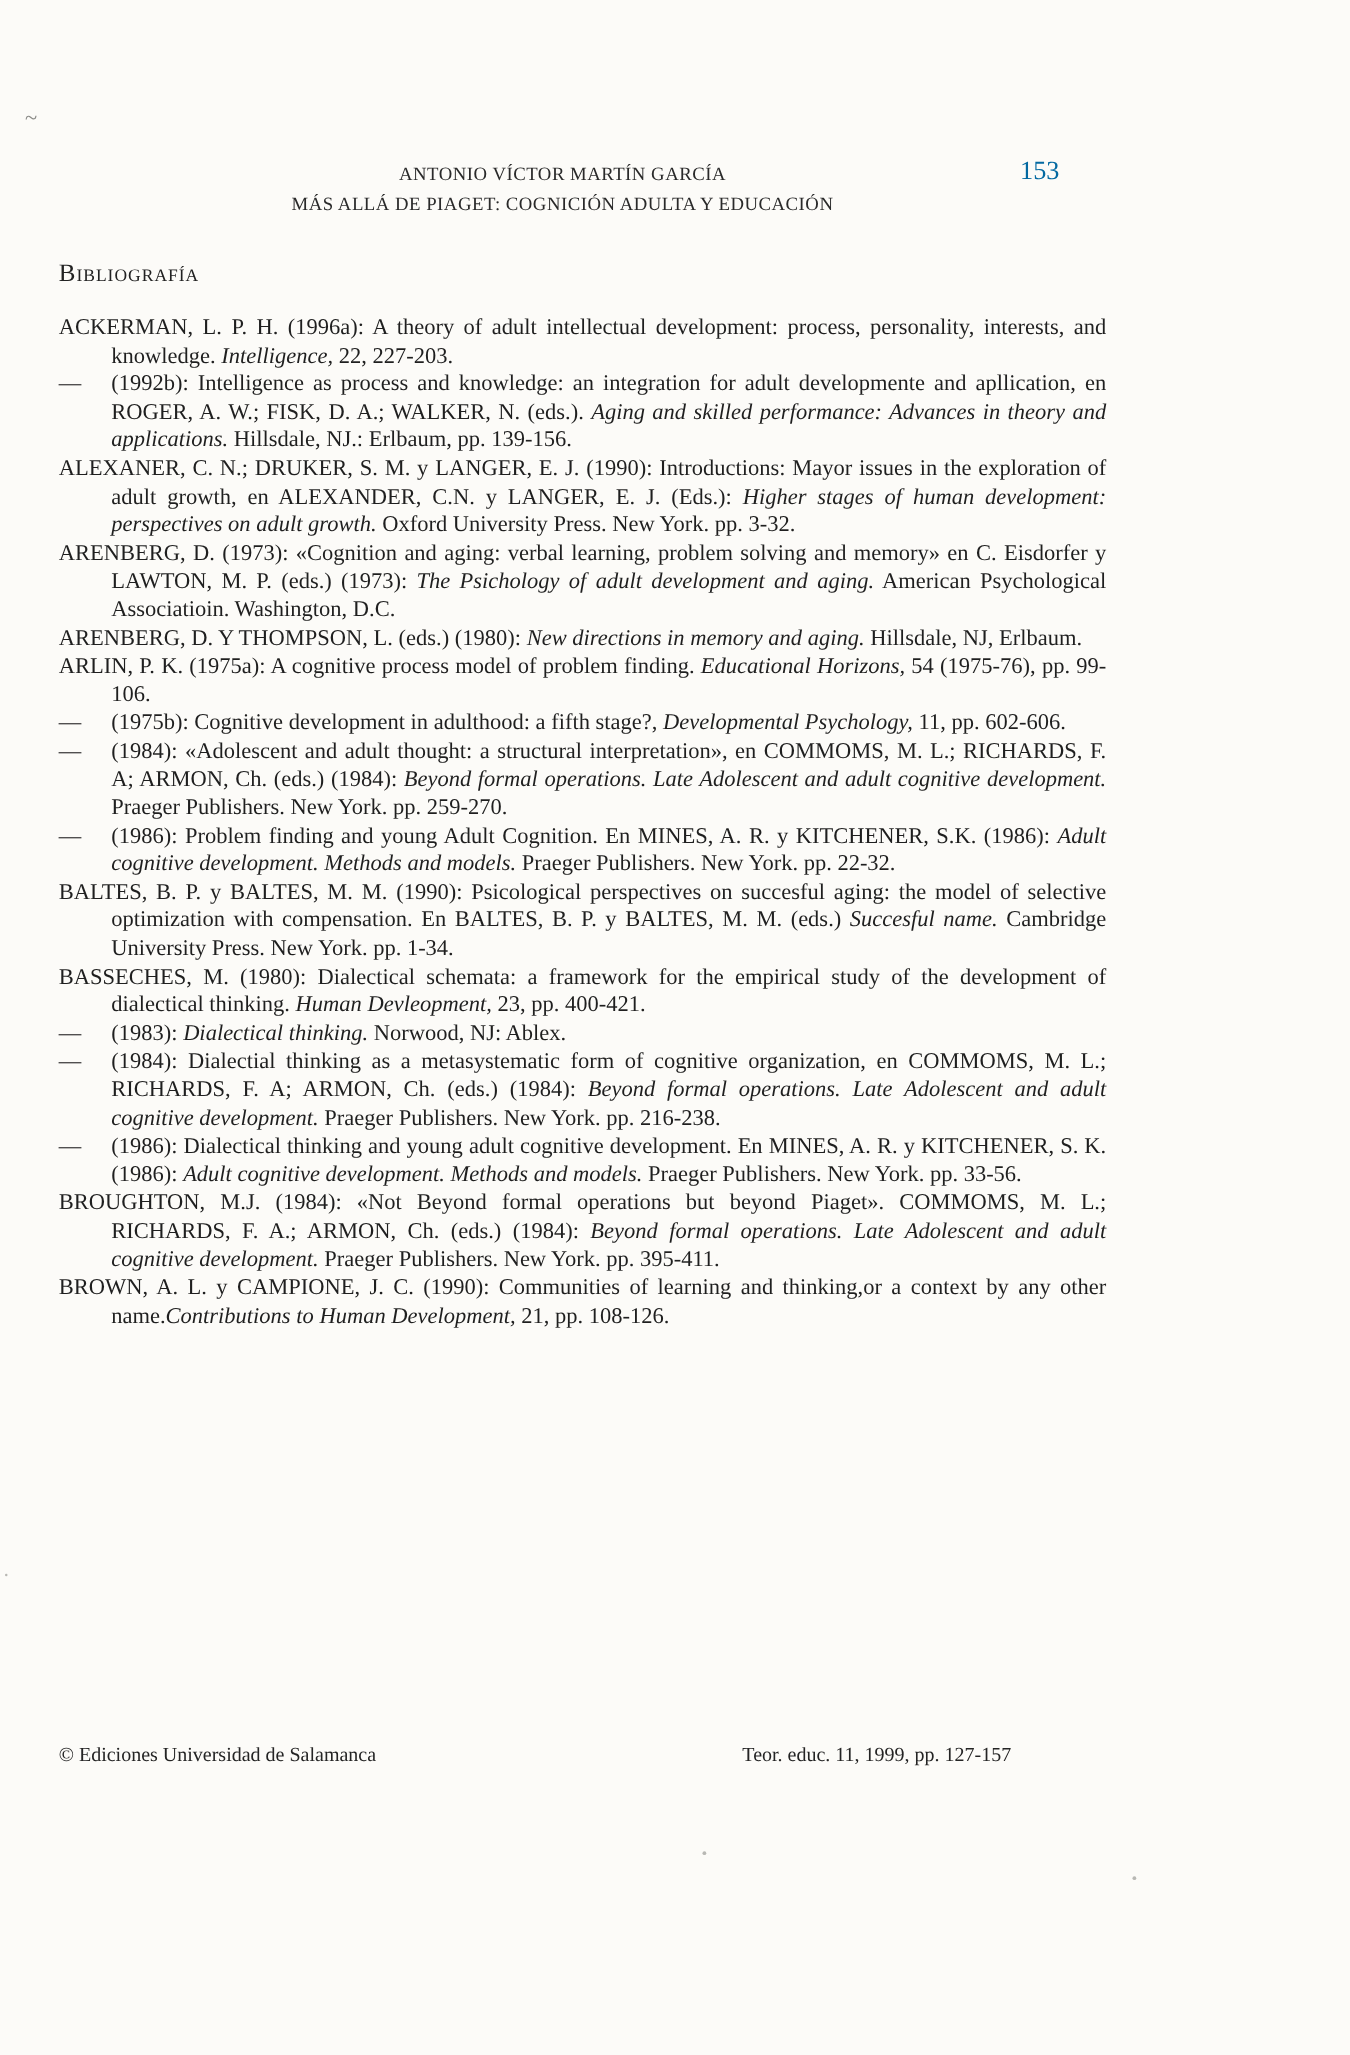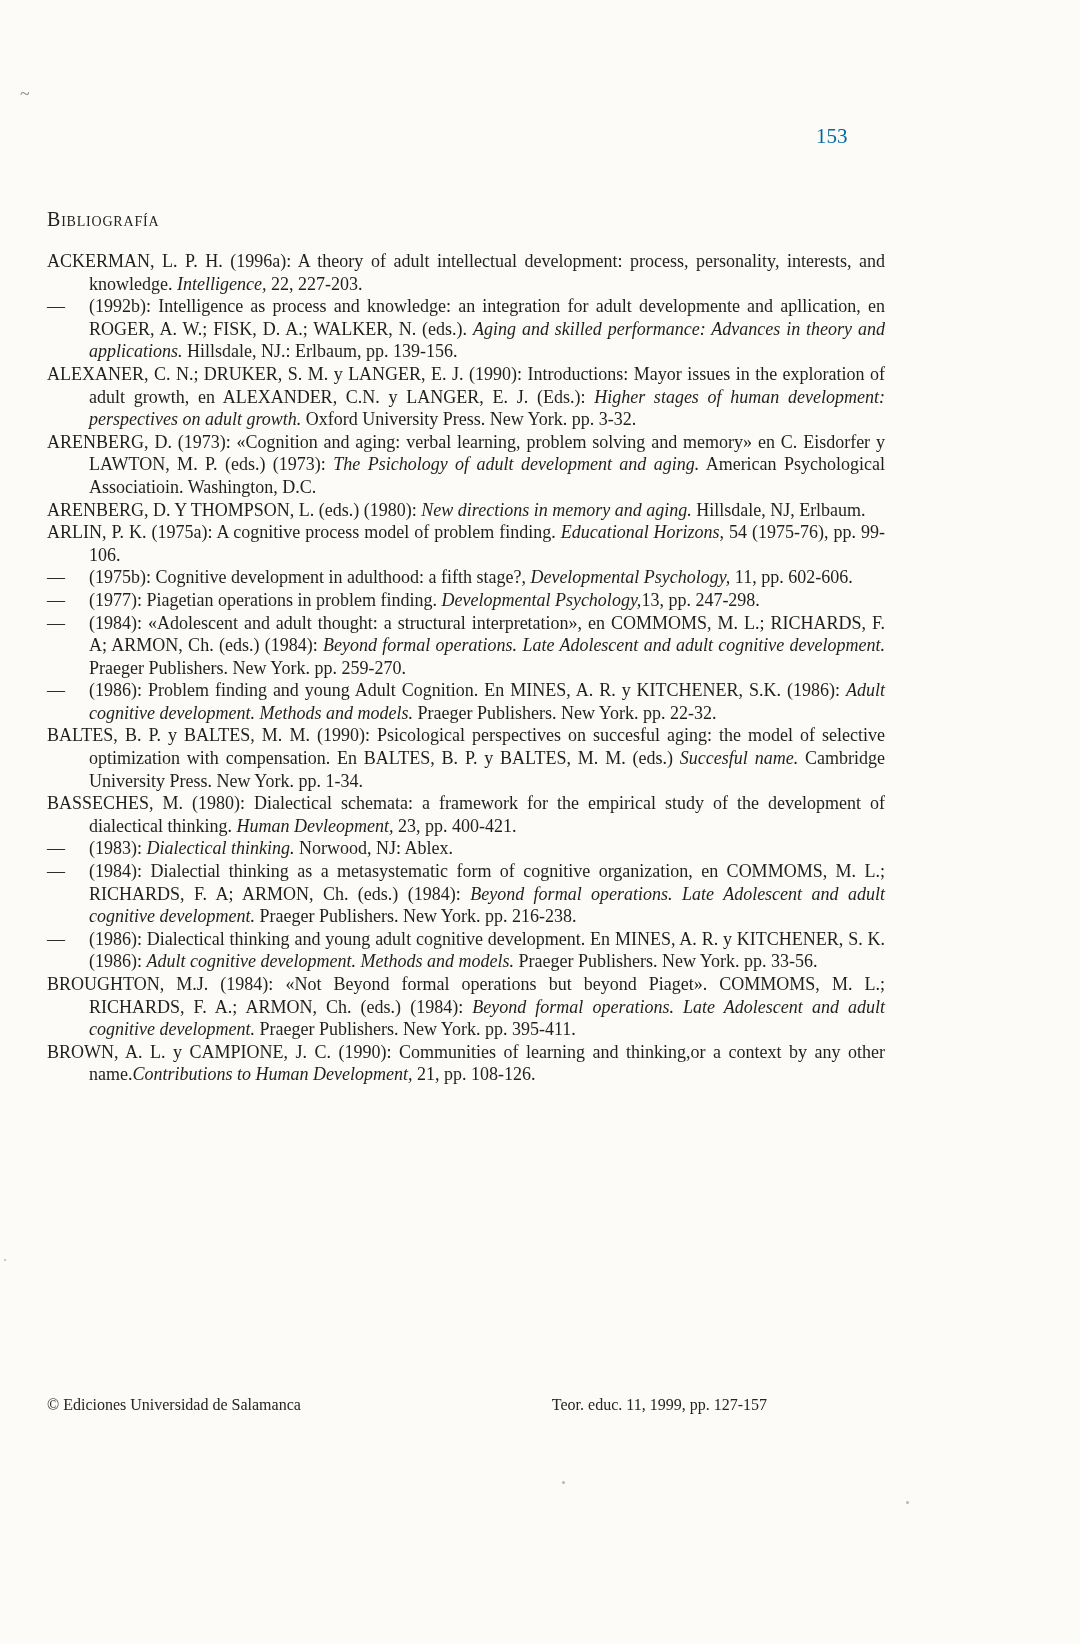--- a/index.html
+++ b/index.html
@@ -72,21 +72,21 @@
     top: 1396px;
     left: 47px;
     width: 838px;
     display: flex;
     justify-content: space-between;
     font-size: 16px;
     color: #242424;
     gap: 12px;
   }
   .footer .right {
-    margin-right: 118px;
+    margin-right: 76px;
   }
   .mark-tilde {
     position: absolute;
     top: 84px;
     left: 20px;
     font-size: 18px;
     color: #8b8b88;
   }
   .speck {
     position: absolute;
@@ -98,34 +98,37 @@
   .speck.s2 { top: 1501px; left: 906px; width: 3px; height: 3px; }
   .speck.s3 { top: 1259px; left: 4px;   width: 2px; height: 2px; }
 </style>
 </head>
 <body>
 
 <div class="page">
 
   <div class="mark-tilde">~</div>
 
+  <div class="running-head">
+    <div>ANTONIO VÍCTOR MARTÍN GARCÍA</div>
+    <div>MÁS ALLÁ DE PIAGET: COGNICIÓN ADULTA Y EDUCACIÓN</div>
+  </div>
 
   <div class="page-number">153</div>
 
   <div class="section-title">Bibliografía</div>
 
   <div class="bib">
       <p class="entry"><span>ACKERMAN, L. P. H. (1996a): A theory of adult intellectual development: process, personality, interests, and knowledge. </span><span class="it">Intelligence,</span><span> 22, 227-203.</span></p>
       <p class="entry"><span class="lead">—</span><span>(1992b): Intelligence as process and knowledge: an integration for adult developmente and apllication, en ROGER, A. W.; FISK, D. A.; WALKER, N. (eds.). </span><span class="it">Aging and skilled performance: Advances in theory and applications.</span><span> Hillsdale, NJ.: Erlbaum, pp. 139-156.</span></p>
       <p class="entry"><span>ALEXANER, C. N.; DRUKER, S. M. y LANGER, E. J. (1990): Introductions: Mayor issues in the exploration of adult growth, en ALEXANDER, C.N. y LANGER, E. J. (Eds.): </span><span class="it">Higher stages of human development: perspectives on adult growth.</span><span> Oxford University Press. New York. pp. 3-32.</span></p>
       <p class="entry"><span>ARENBERG, D. (1973): «Cognition and aging: verbal learning, problem solving and memory» en C. Eisdorfer y LAWTON, M. P. (eds.) (1973): </span><span class="it">The Psichology of adult development and aging.</span><span> American Psychological Associatioin. Washington, D.C.</span></p>
       <p class="entry"><span>ARENBERG, D. Y THOMPSON, L. (eds.) (1980): </span><span class="it">New directions in memory and aging.</span><span> Hillsdale, NJ, Erlbaum.</span></p>
       <p class="entry"><span>ARLIN, P. K. (1975a): A cognitive process model of problem finding. </span><span class="it">Educational Horizons,</span><span> 54 (1975-76), pp. 99-106.</span></p>
       <p class="entry"><span class="lead">—</span><span>(1975b): Cognitive development in adulthood: a fifth stage?, </span><span class="it">Developmental Psychology,</span><span> 11, pp. 602-606.</span></p>
-      <p class="entry"><span class="lead">—</span><span>(1977): Piagetian operations in problem finding. </span><span class="it">Developmental Psychology,</span><span>13, pp. 247-298.</span></p>
       <p class="entry"><span class="lead">—</span><span>(1984): «Adolescent and adult thought: a structural interpretation», en COMMOMS, M. L.; RICHARDS, F. A; ARMON, Ch. (eds.) (1984): </span><span class="it">Beyond formal operations. Late Adolescent and adult cognitive development.</span><span> Praeger Publishers. New York. pp. 259-270.</span></p>
       <p class="entry"><span class="lead">—</span><span>(1986): Problem finding and young Adult Cognition. En MINES, A. R. y KITCHENER, S.K. (1986): </span><span class="it">Adult cognitive development. Methods and models.</span><span> Praeger Publishers. New York. pp. 22-32.</span></p>
       <p class="entry"><span>BALTES, B. P. y BALTES, M. M. (1990): Psicological perspectives on succesful aging: the model of selective optimization with compensation. En BALTES, B. P. y BALTES, M. M. (eds.) </span><span class="it">Succesful name.</span><span> Cambridge University Press. New York. pp. 1-34.</span></p>
       <p class="entry"><span>BASSECHES, M. (1980): Dialectical schemata: a framework for the empirical study of the development of dialectical thinking. </span><span class="it">Human Devleopment,</span><span> 23, pp. 400-421.</span></p>
       <p class="entry"><span class="lead">—</span><span>(1983): </span><span class="it">Dialectical thinking.</span><span> Norwood, NJ: Ablex.</span></p>
       <p class="entry"><span class="lead">—</span><span>(1984): Dialectial thinking as a metasystematic form of cognitive organization, en COMMOMS, M. L.; RICHARDS, F. A; ARMON, Ch. (eds.) (1984): </span><span class="it">Beyond formal operations. Late Adolescent and adult cognitive development.</span><span> Praeger Publishers. New York. pp. 216-238.</span></p>
       <p class="entry"><span class="lead">—</span><span>(1986): Dialectical thinking and young adult cognitive development. En MINES, A. R. y KITCHENER, S. K. (1986): </span><span class="it">Adult cognitive development. Methods and models.</span><span> Praeger Publishers. New York. pp. 33-56.</span></p>
       <p class="entry"><span>BROUGHTON, M.J. (1984): «Not Beyond formal operations but beyond Piaget». COMMOMS, M. L.; RICHARDS, F. A.; ARMON, Ch. (eds.) (1984): </span><span class="it">Beyond formal operations. Late Adolescent and adult cognitive development.</span><span> Praeger Publishers. New York. pp. 395-411.</span></p>
       <p class="entry"><span>BROWN, A. L. y CAMPIONE, J. C. (1990): Communities of learning and thinking,or a context by any other name.</span><span class="it">Contributions to Human Development,</span><span> 21, pp. 108-126.</span></p>
     </div>

